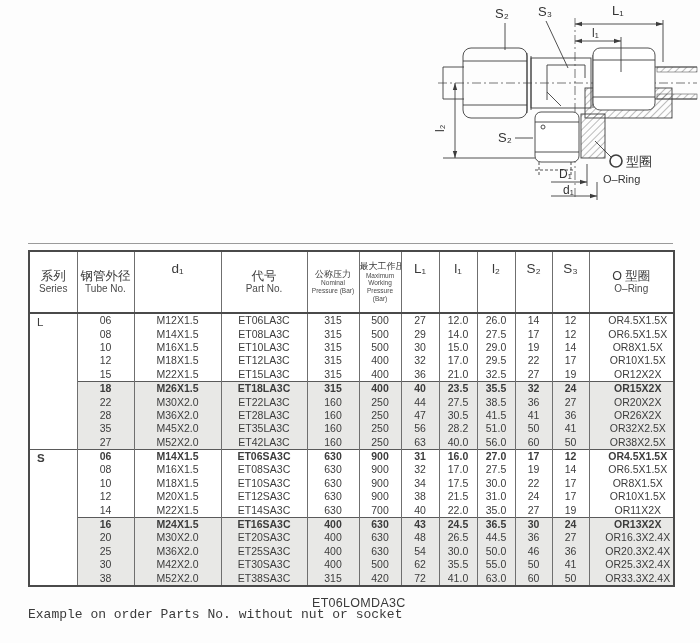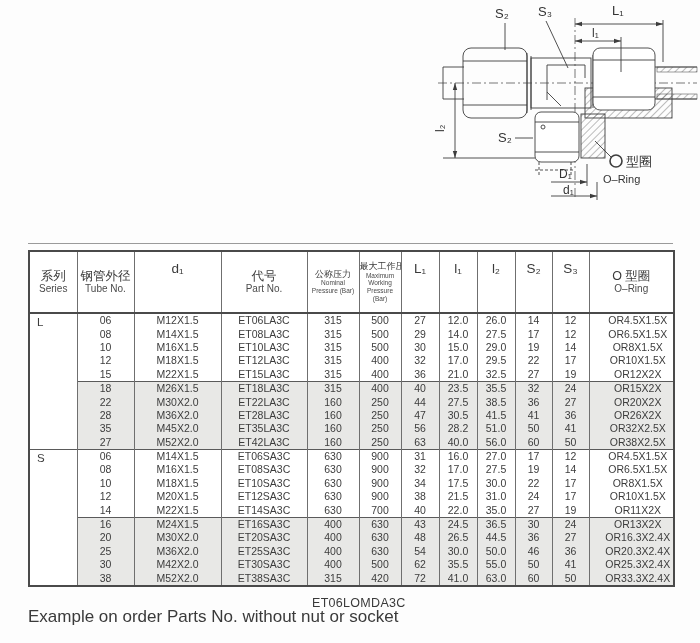--- a/index.html
+++ b/index.html
@@ -18,27 +18,27 @@
   table.spec{position:absolute;left:28px;top:250px;width:645px;border-collapse:collapse;table-layout:fixed;border:2px solid #4a4a4a;}
   table.spec th,table.spec td{border-left:1px solid #6f6f6f;border-right:1px solid #6f6f6f;overflow:hidden;white-space:nowrap;}
   thead th{border-bottom:2px solid #4a4a4a;height:51px;vertical-align:middle;text-align:center;font-weight:normal;padding:0;background:#fff;}
   .hcn{font-size:12.5px;line-height:1.15;color:#3a3a3a;}
   .hen{font-size:10px;line-height:1.15;color:#4a4a4a;}
   th.h-press .hcn{font-size:9px;}
   th.h-press .hen{font-size:6.5px;white-space:normal;line-height:1.2;}
   th.h-sym{vertical-align:top;padding-top:9px;font-size:13.5px;}
   tbody td{height:13.4px;line-height:13px;font-size:10.5px;padding:0;text-align:center;color:#3c3c3c;background:#fff;}
   tbody tr.shaded td{background:#e8e8e6;}
-  tbody tr.group-start td{border-top:1px solid #5a5a5a;}
+  tbody tr.group-start td{border-top:1px solid #5a5a5a;font-weight:bold;}
   td.series-cell{vertical-align:top;text-align:left;padding:2px 0 0 7px;font-size:11.5px;background:#fff !important;}
   td.c10{text-align:center;padding-left:13px;}
 
   
   .footer-cn{position:absolute;left:28px;top:592px;font-size:12.5px;color:#3a3a3a;}
-  .footer-en{position:absolute;left:28px;top:607px;font-size:17px;color:#3a3a3a;}
+  .footer-en{position:absolute;left:28px;top:607px;font-size:13px;color:#3a3a3a;font-family:Liberation Mono, monospace;}
   .footer-part{position:absolute;left:312px;top:596px;font-size:12.5px;color:#3a3a3a;letter-spacing:.3px;}
 </style>
 </head>
 <body>
 
 <div class="page">
 
   <div class="drawing">
     <svg viewBox="0 0 265 202" width="265" height="202">
       <defs>

